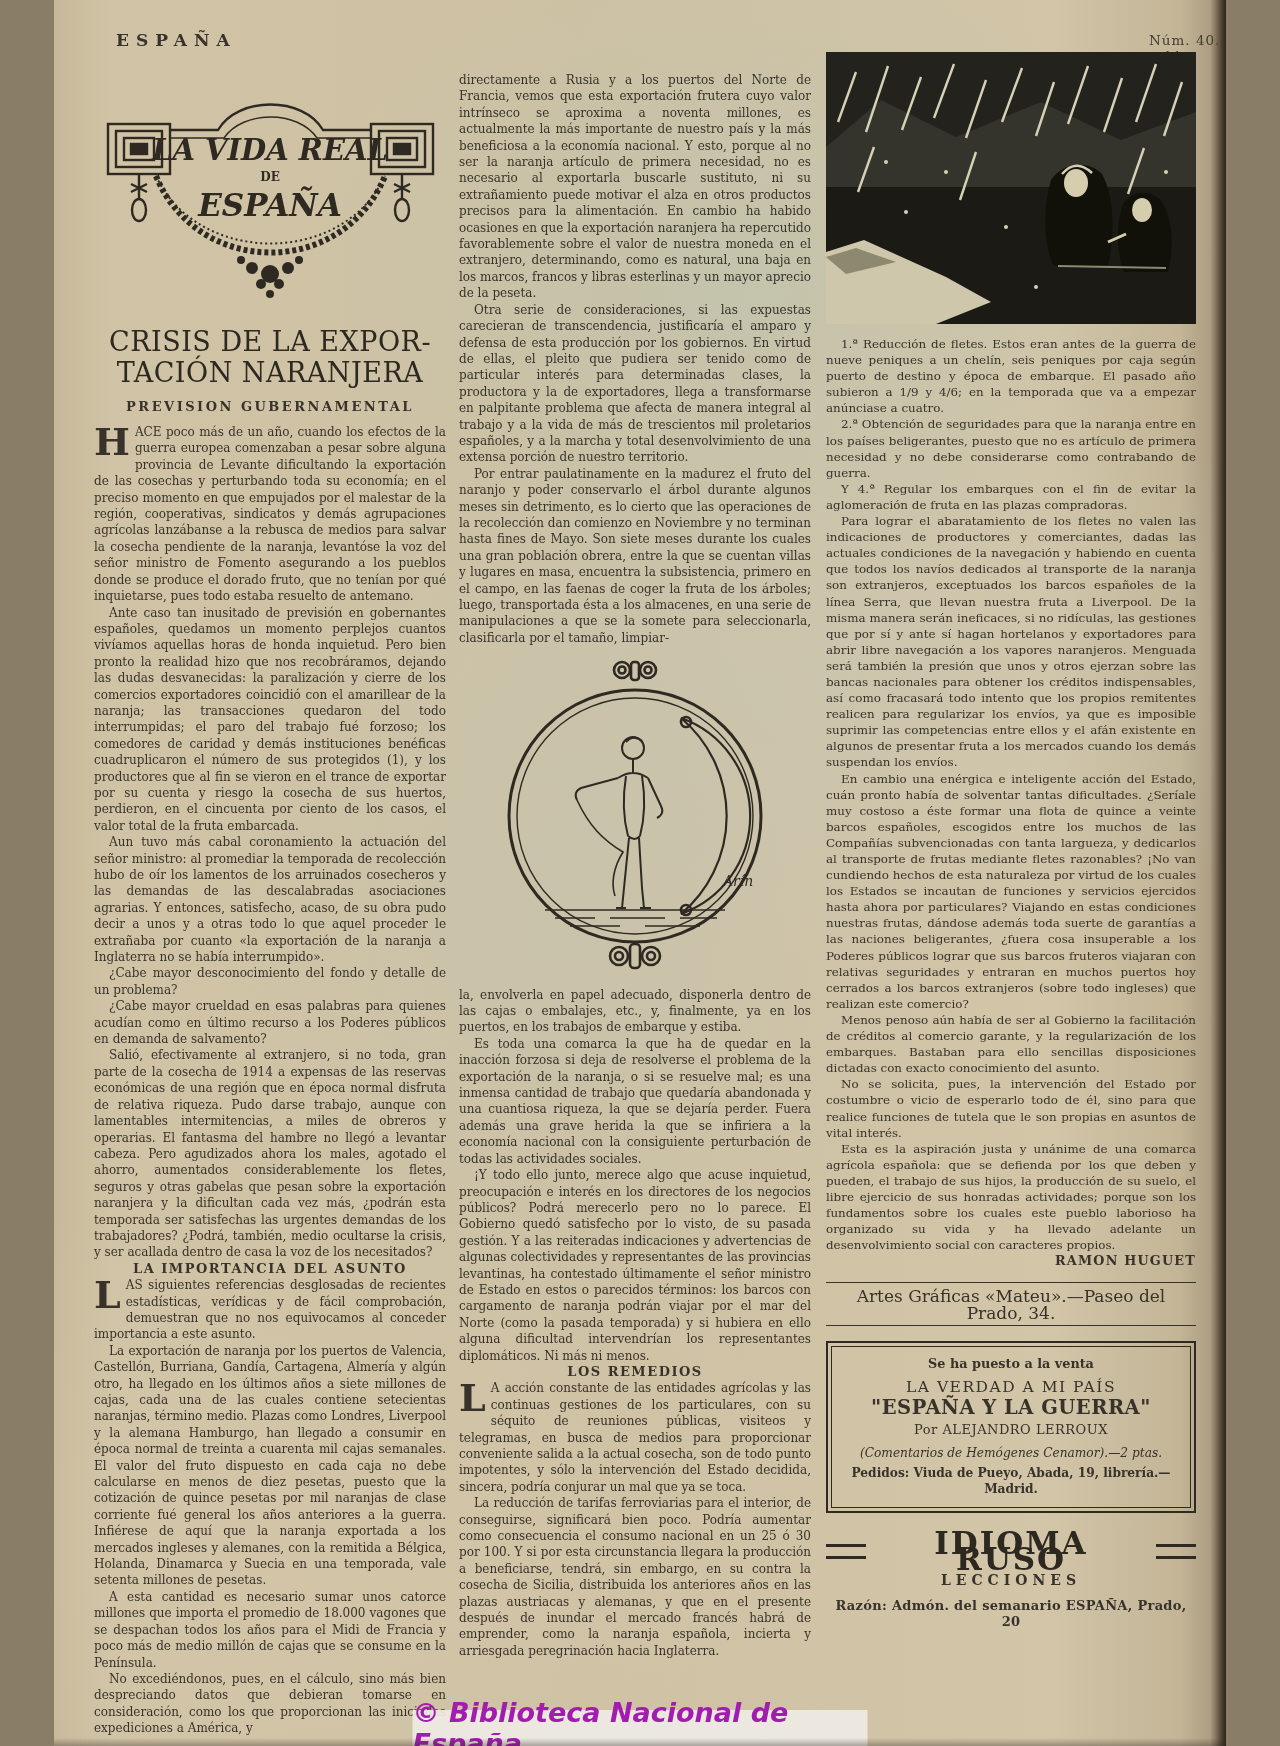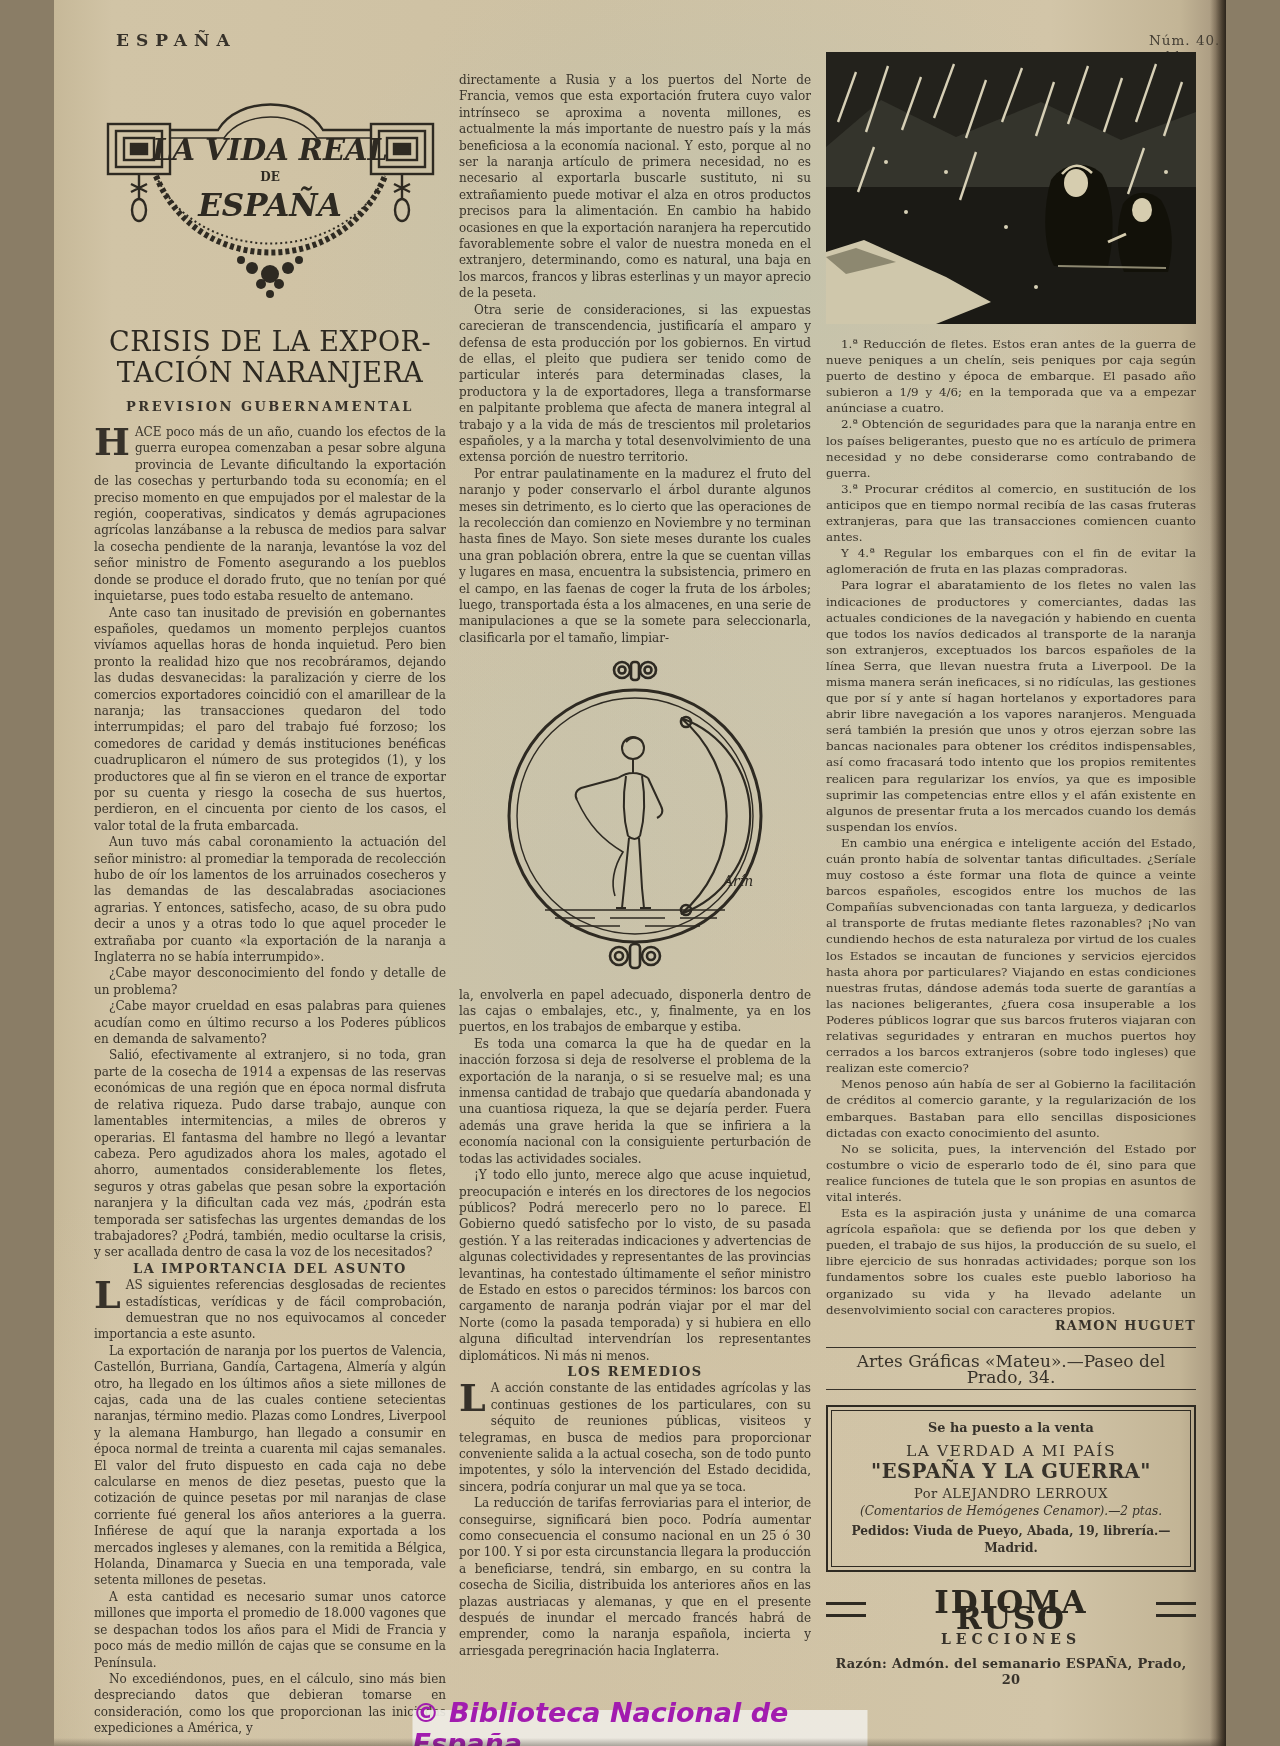--- a/index.html
+++ b/index.html
@@ -43,21 +43,21 @@
   .signature{text-align:right;font-weight:bold;letter-spacing:1.2px;font-size:12.8px;margin:10px 28px 0 0;text-indent:0;}
   .imprint{margin-top:13px;border-top:1.5px solid #37322a;border-bottom:1.5px solid #37322a;
     padding:5px 0 4px;text-align:center;font-size:17px;}
 
   .adbox{margin-top:15px;border:2.5px solid #2e2a22;padding:3px;}
   .adbox-inner{border:1px solid #2e2a22;padding:9px 10px 10px;text-align:center;}
   .ad-l1{font-size:12.8px;font-weight:bold;}
   .ad-l2{font-size:15.5px;letter-spacing:1.5px;margin-top:7px;}
   .ad-l3{font-size:19.5px;font-weight:bold;letter-spacing:.5px;margin-top:5px;}
   .ad-l4{font-size:13px;margin-top:6px;letter-spacing:.5px;}
-  .ad-l5{font-size:12.2px;font-style:italic;margin-top:1px;}
+  .ad-l5{font-size:12.2px;font-style:italic;margin-top:7px;}
   .ad-l6{font-size:12.2px;font-weight:bold;margin-top:4px;}
 
   .ruso{margin-top:22px;text-align:center;}
   .ruso-row{display:flex;align-items:center;justify-content:center;gap:28px;}
   .ruso-bars{width:48px;height:9px;border-top:3px solid #2e2a22;border-bottom:3px solid #2e2a22;}
   .ruso-title{font-size:31px;font-weight:bold;letter-spacing:2px;color:#2d2920;}
   .ruso-sub{font-size:14px;font-weight:bold;letter-spacing:5px;margin-top:5px;}
   .ruso-razon{font-size:13px;font-weight:bold;margin-top:9px;letter-spacing:.3px;}
 
   .watermark{position:absolute;left:50%;transform:translateX(-50%);bottom:0;height:36px;width:455px;
@@ -246,21 +246,20 @@
           <circle cx="180" cy="175" r="2"></circle>
           <circle cx="120" cy="120" r="2"></circle>
         <circle cx="340" cy="120" r="2"></circle>
           <circle cx="210" cy="235" r="2"></circle>
           <circle cx="60" cy="110" r="2"></circle>
       </g>
     </svg>
 
     <p>1.ª  Reducción de fletes. Estos eran antes de la guerra de nueve peniques a un chelín, seis peniques por caja según puerto de destino y época de embarque. El pasado año subieron a 1/9 y 4/6; en la temporada que va a empezar anúnciase a cuatro.</p>
     <p>2.ª  Obtención de seguridades para que la naranja entre en los países beligerantes, puesto que no es artículo de primera necesidad y no debe considerarse como contrabando de guerra.</p>
-    <p>3.ª  Procurar créditos al comercio, en sustitución de los anticipos que en tiempo normal recibía de las casas fruteras extranjeras, para que las transacciones comiencen cuanto antes.</p>
     <p>Y 4.ª  Regular los embarques con el fin de evitar la aglomeración de fruta en las plazas compradoras.</p>
     <p>Para lograr el abaratamiento de los fletes no valen las indicaciones de productores y comerciantes, dadas las actuales condiciones de la navegación y habiendo en cuenta que todos los navíos dedicados al transporte de la naranja son extranjeros, exceptuados los barcos españoles de la línea Serra, que llevan nuestra fruta a Liverpool. De la misma manera serán ineficaces, si no ridículas, las gestiones que por sí y ante sí hagan hortelanos y exportadores para abrir libre navegación a los vapores naranjeros. Menguada será también la presión que unos y otros ejerzan sobre las bancas nacionales para obtener los créditos indispensables, así como fracasará todo intento que los propios remitentes realicen para regularizar los envíos, ya que es imposible suprimir las competencias entre ellos y el afán existente en algunos de presentar fruta a los mercados cuando los demás suspendan los envíos.</p>
     <p>En cambio una enérgica e inteligente acción del Estado, cuán pronto había de solventar tantas dificultades. ¿Seríale muy costoso a éste formar una flota de quince a veinte barcos españoles, escogidos entre los muchos de las Compañías subvencionadas con tanta largueza, y dedicarlos al transporte de frutas mediante fletes razonables? ¡No van cundiendo hechos de esta naturaleza por virtud de los cuales los Estados se incautan de funciones y servicios ejercidos hasta ahora por particulares? Viajando en estas condiciones nuestras frutas, dándose además toda suerte de garantías a las naciones beligerantes, ¿fuera cosa insuperable a los Poderes públicos lograr que sus barcos fruteros viajaran con relativas seguridades y entraran en muchos puertos hoy cerrados a los barcos extranjeros (sobre todo ingleses) que realizan este comercio?</p>
     <p>Menos penoso aún había de ser al Gobierno la facilitación de créditos al comercio garante, y la regularización de los embarques. Bastaban para ello sencillas disposiciones dictadas con exacto conocimiento del asunto.</p>
     <p>No se solicita, pues, la intervención del Estado por costumbre o vicio de esperarlo todo de él, sino para que realice funciones de tutela que le son propias en asuntos de vital interés.</p>
     <p>Esta es la aspiración justa y unánime de una comarca agrícola española: que se defienda por los que deben y pueden, el trabajo de sus hijos, la producción de su suelo, el libre ejercicio de sus honradas actividades; porque son los fundamentos sobre los cuales este pueblo laborioso ha organizado su vida y ha llevado adelante un desenvolvimiento social con caracteres propios.</p>
 
     <p class="signature">RAMON HUGUET</p>
 
     <div class="imprint">Artes Gráficas «Mateu».—Paseo del Prado, 34.</div>

